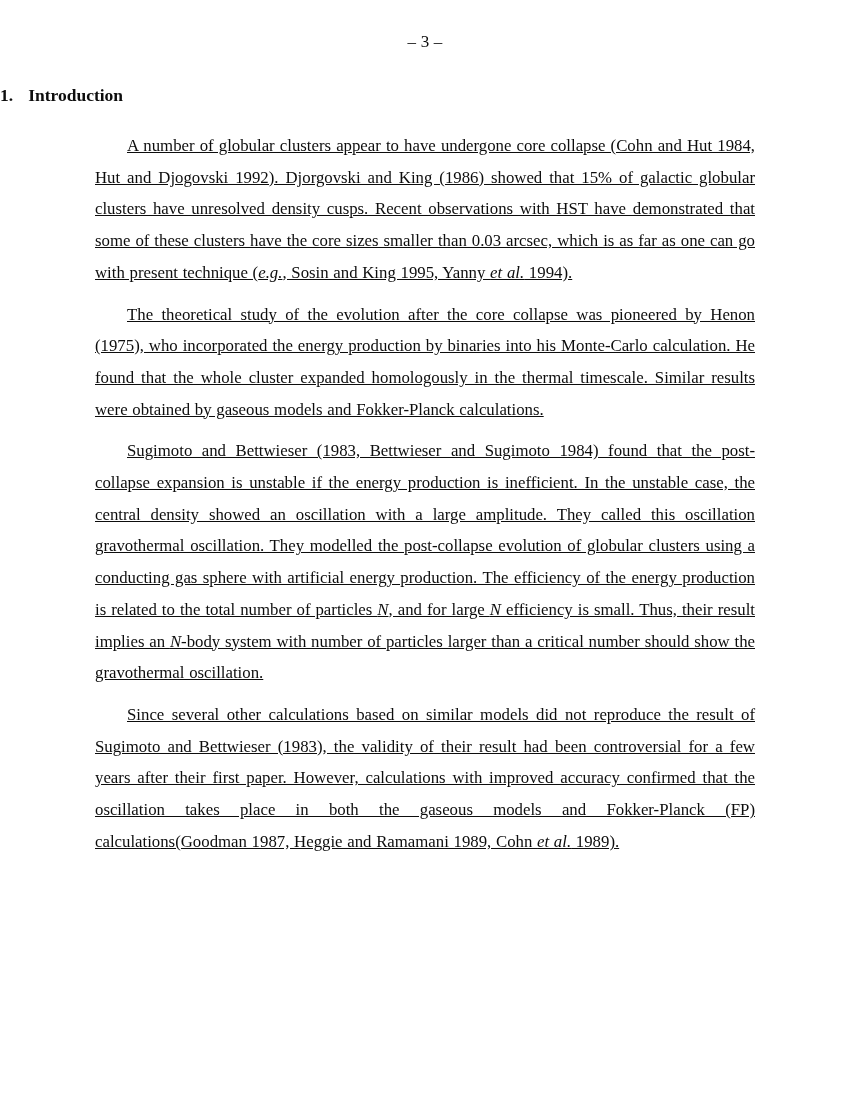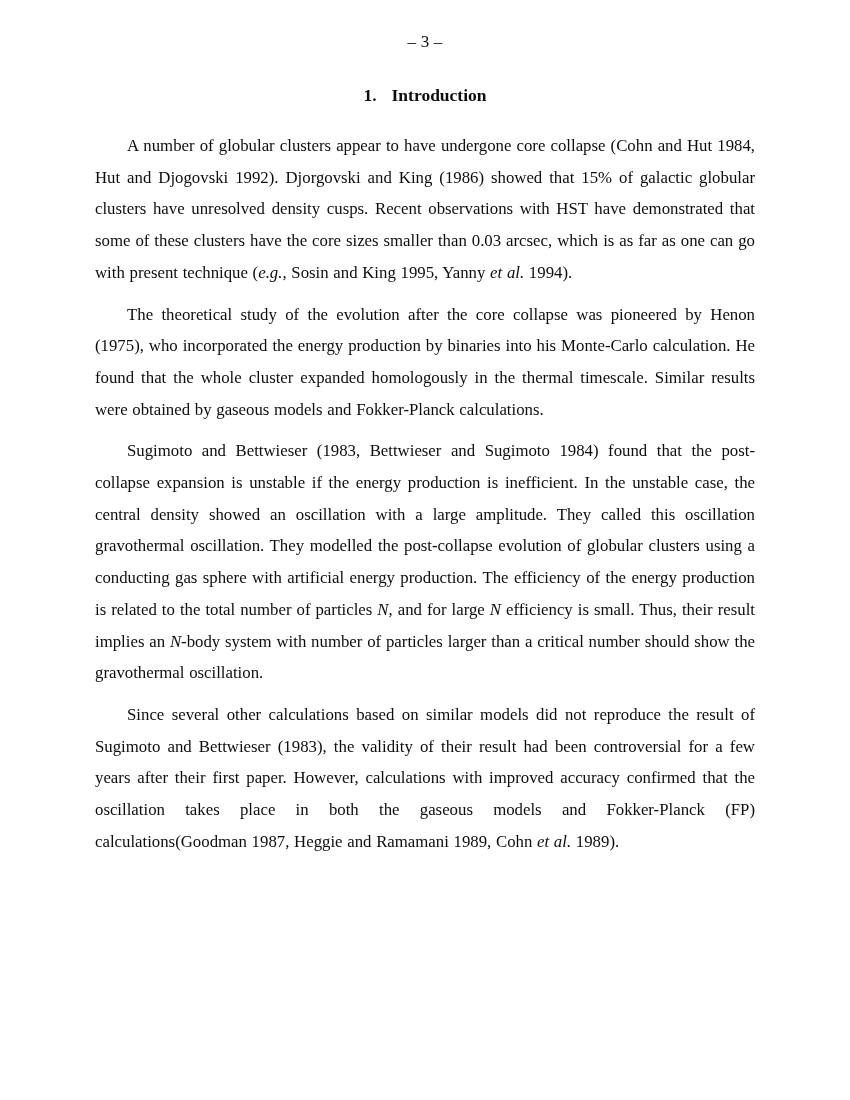--- a/index.html
+++ b/index.html
@@ -18,33 +18,34 @@
     padding-top: 31px;
     overflow: hidden;
   }
   .pagenum {
     text-align: center;
     font-size: 17px;
     line-height: 22px;
     letter-spacing: 0.2px;
   }
   .heading {
-    text-align: center;
+    text-align: left;
     font-size: 17.5px;
     font-weight: 700;
     margin: 31px 0 0 0;
     line-height: 22px;
   }
   .heading .gap {
     display: inline-block;
     width: 15px;
   }
   .content {
     width: 660px;
     margin: 24px auto 0 auto;
+    text-decoration: underline;
   }
   .para {
     font-size: 16.8px;
     line-height: 31.7px;
     text-align: justify;
     text-indent: 32px;
     margin: 0 0 10px 0;
     word-spacing: 0.5px;
   }
   .para i {

